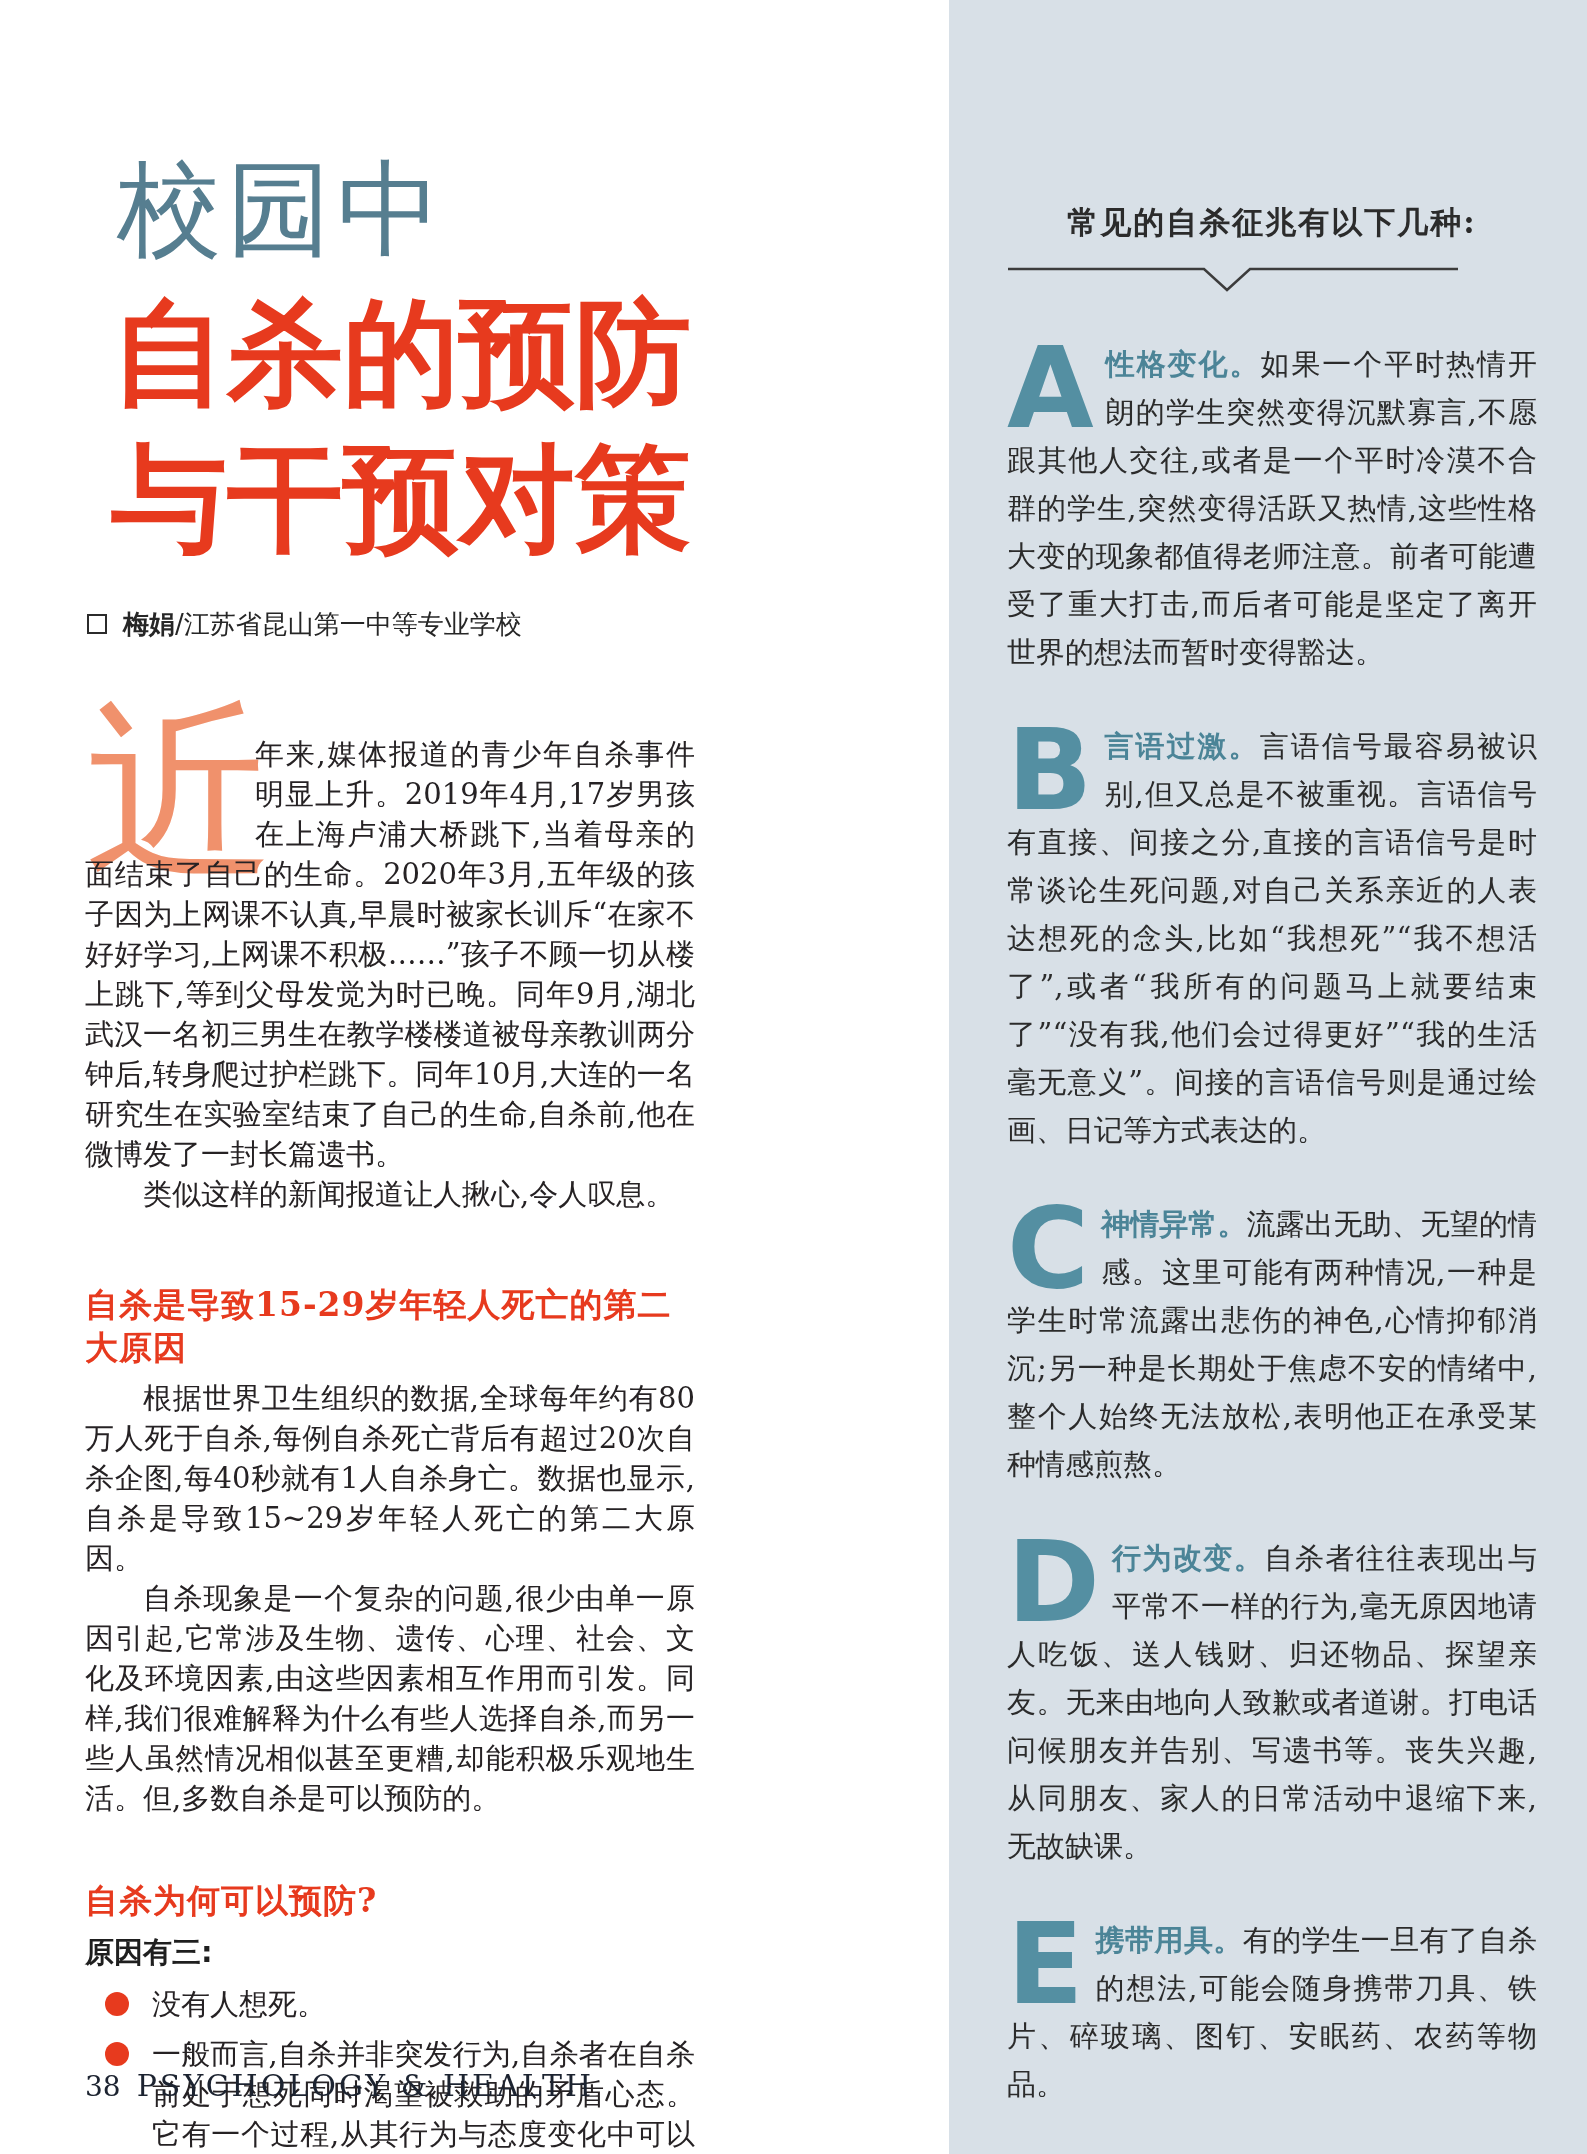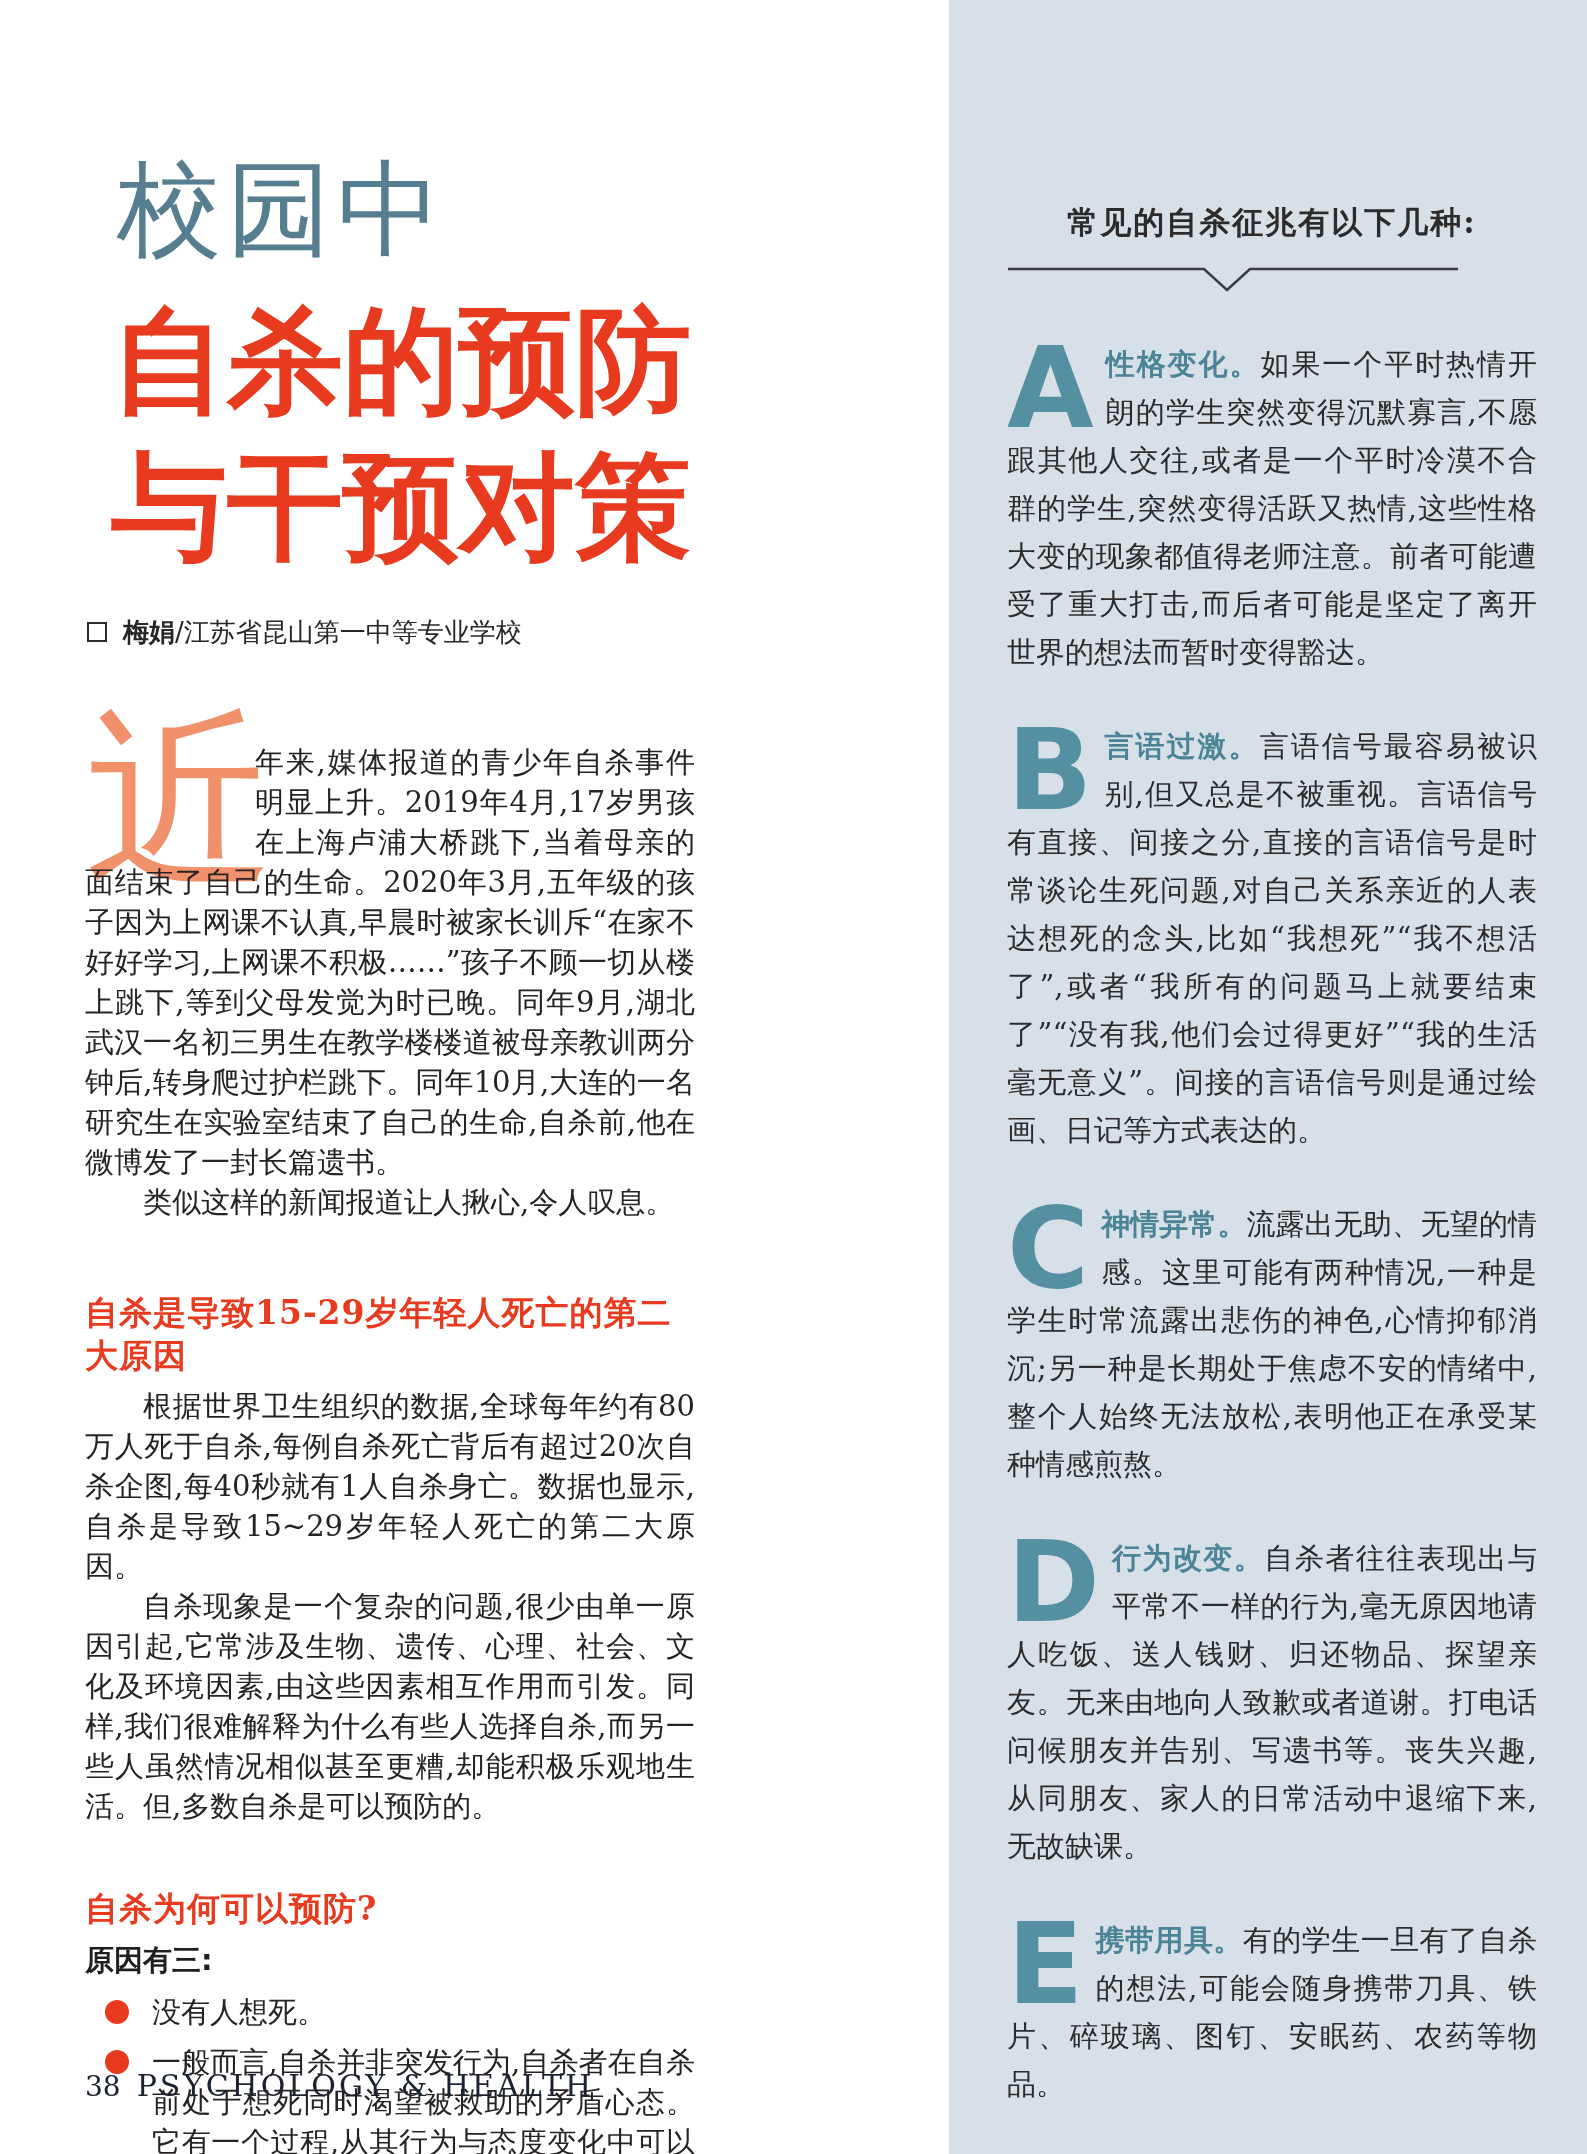--- a/index.html
+++ b/index.html
@@ -3,21 +3,21 @@
 <meta charset="utf-8">
 <style>
   html,body{margin:0;padding:0;background:#ffffff;}
   *{box-sizing:border-box;}
   body{width:1587px;height:2154px;font-family:"DejaVu Serif",serif;-webkit-font-smoothing:antialiased;}
   .page{position:relative;width:1587px;height:2154px;overflow:hidden;background:#ffffff;}
 
   
   .main{position:absolute;left:0;top:0;width:949px;height:2154px;padding:0 254px 0 85px;}
   .kicker{margin:148px 0 0 32px;font-size:104px;line-height:1.18;color:#567e90;font-weight:500;letter-spacing:6px;}
-  .title{margin:16px 0 0 26px;font-size:116px;line-height:146px;color:#e73a1e;font-weight:700;letter-spacing:0;}
+  .title{margin:8px 0 0 26px;font-size:116px;line-height:146px;color:#e73a1e;font-weight:700;letter-spacing:0;}
   .author{margin:36px 0 0 2px;font-family:"DejaVu Sans",sans-serif;font-size:26px;color:#262626;display:flex;align-items:center;gap:16px;}
   .author-box{width:20px;height:20px;border:2px solid #2b2b2b;flex:0 0 auto;}
   .author-name{font-weight:700;}
   .author-affil{font-weight:400;}
 
   .body-text{font-size:29px;line-height:40px;color:#262224;text-align:justify;margin:0;}
   .intro{margin-top:92px;}
   .dropcap{float:left;width:170px;height:120px;font-size:190px;line-height:115px;color:#f0916c;}
   .indent{text-indent:2em;}
 

